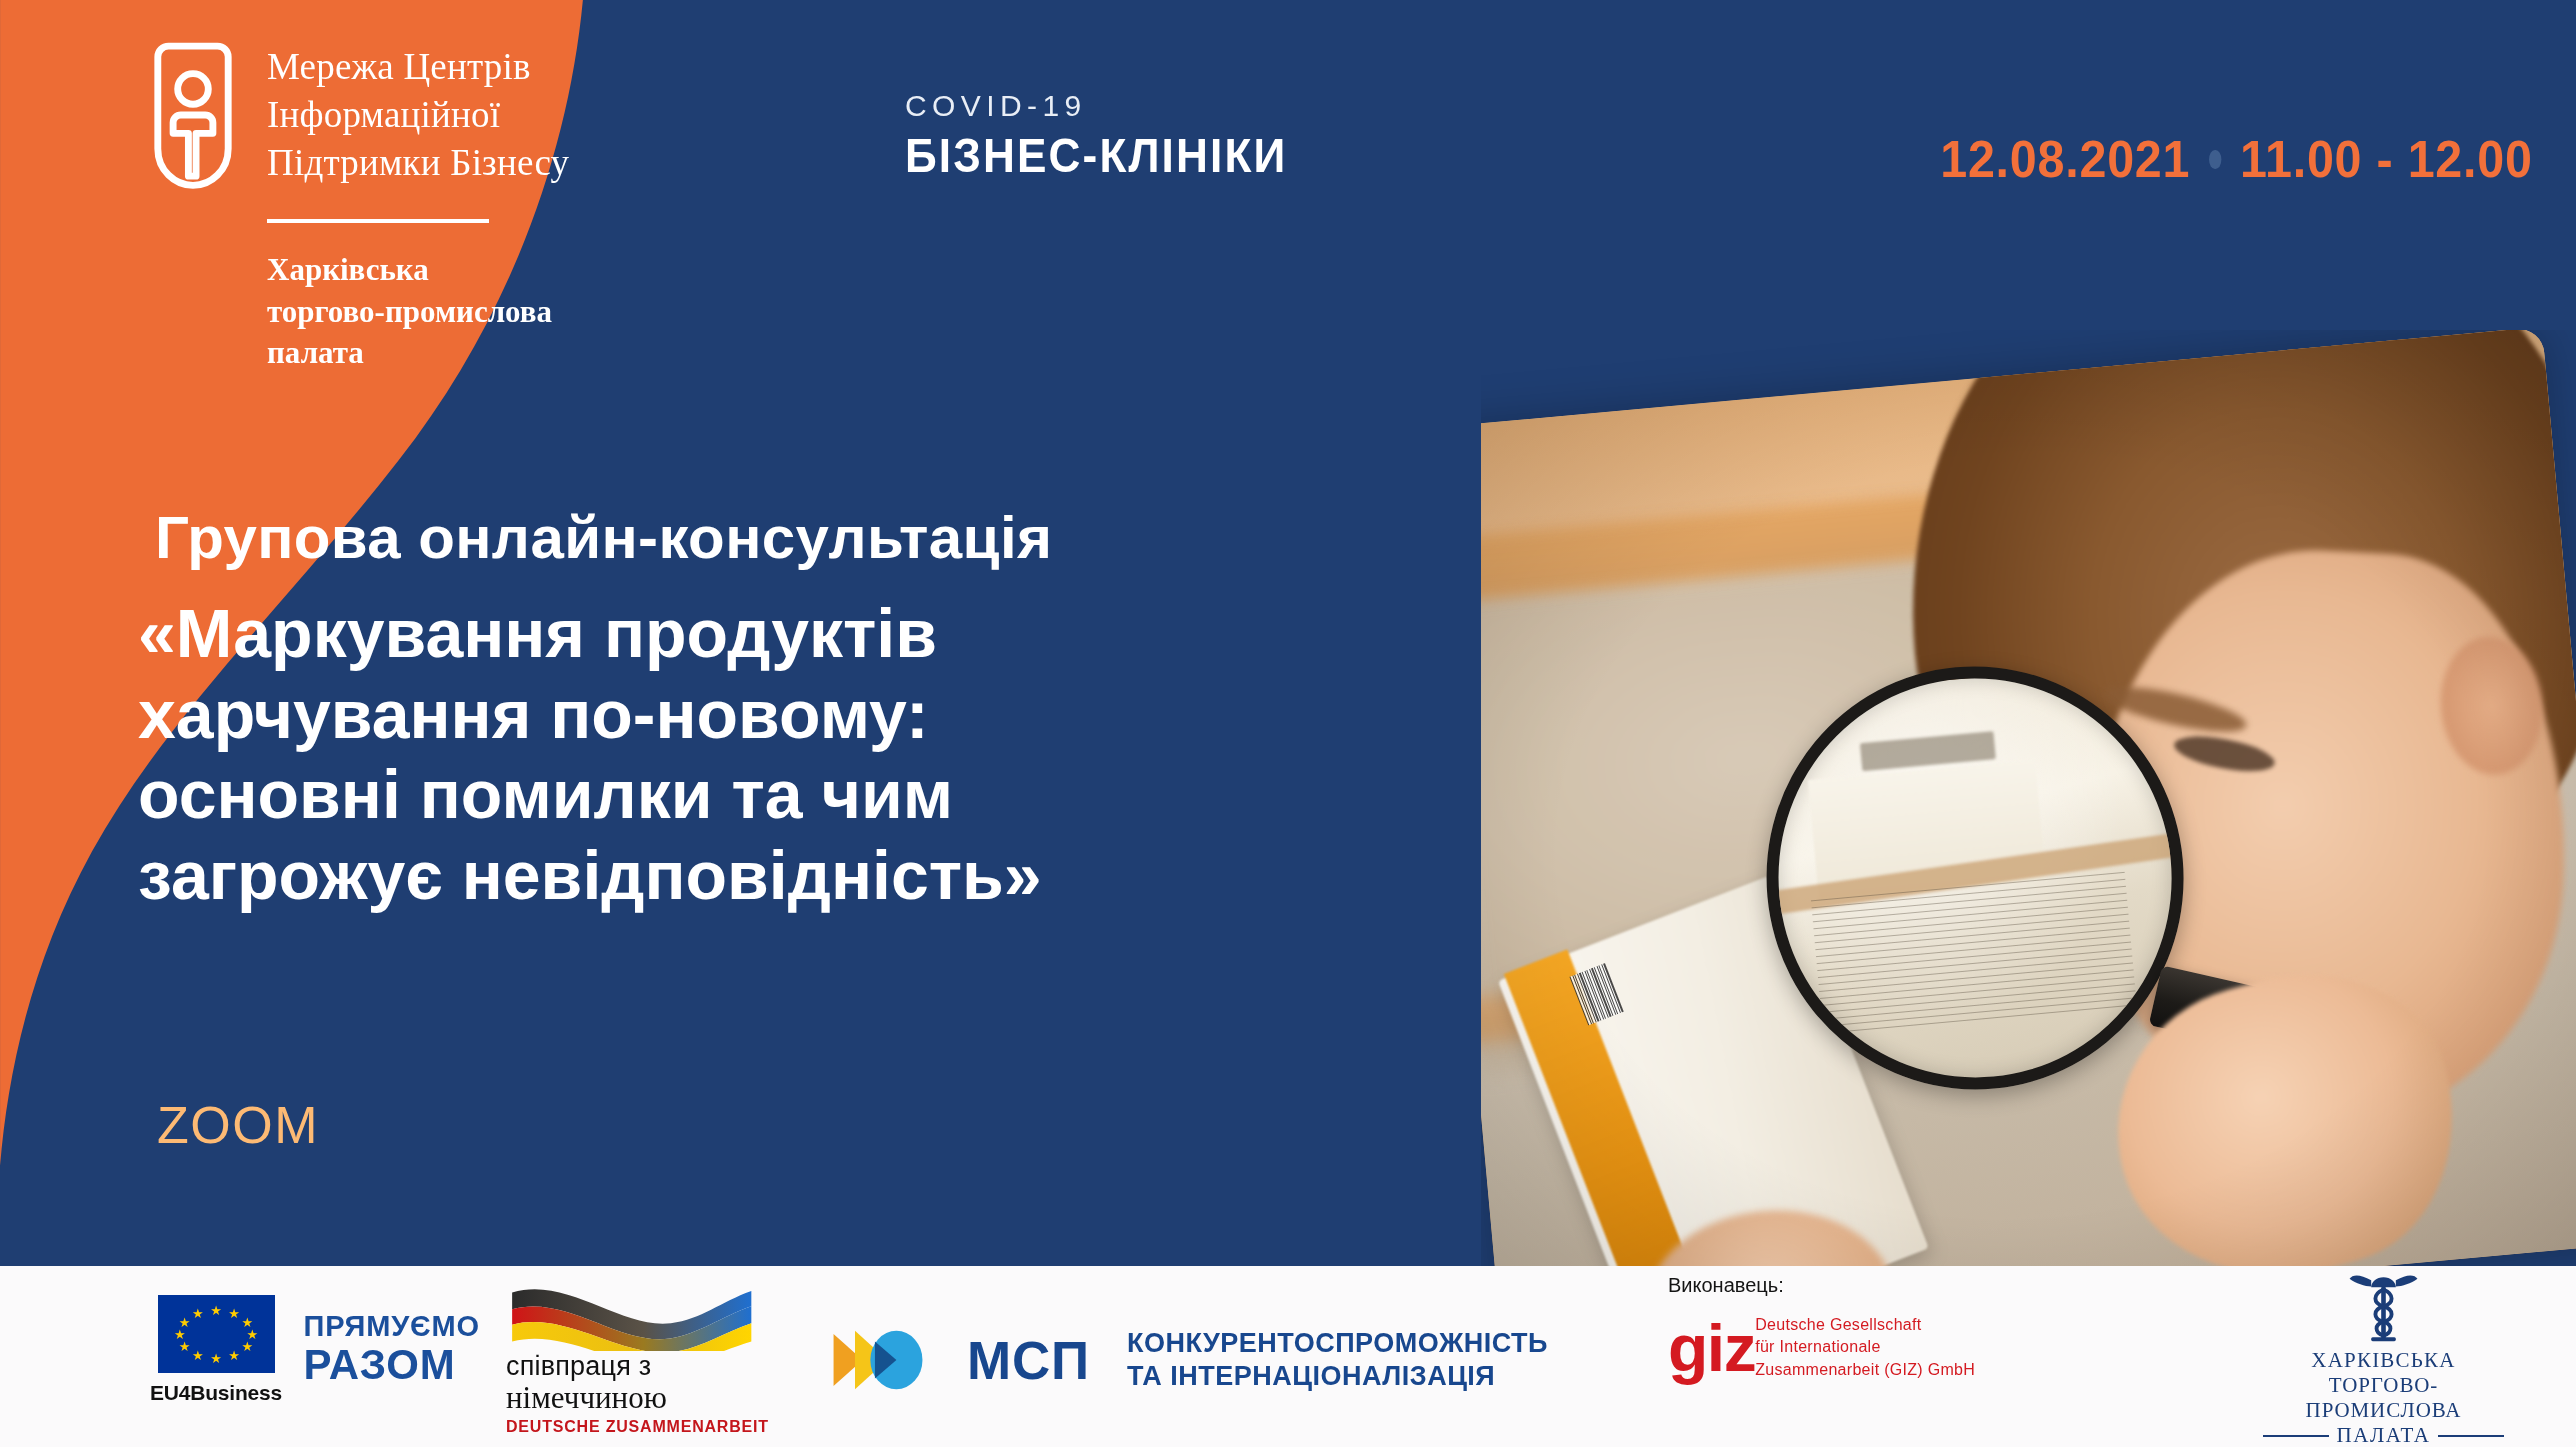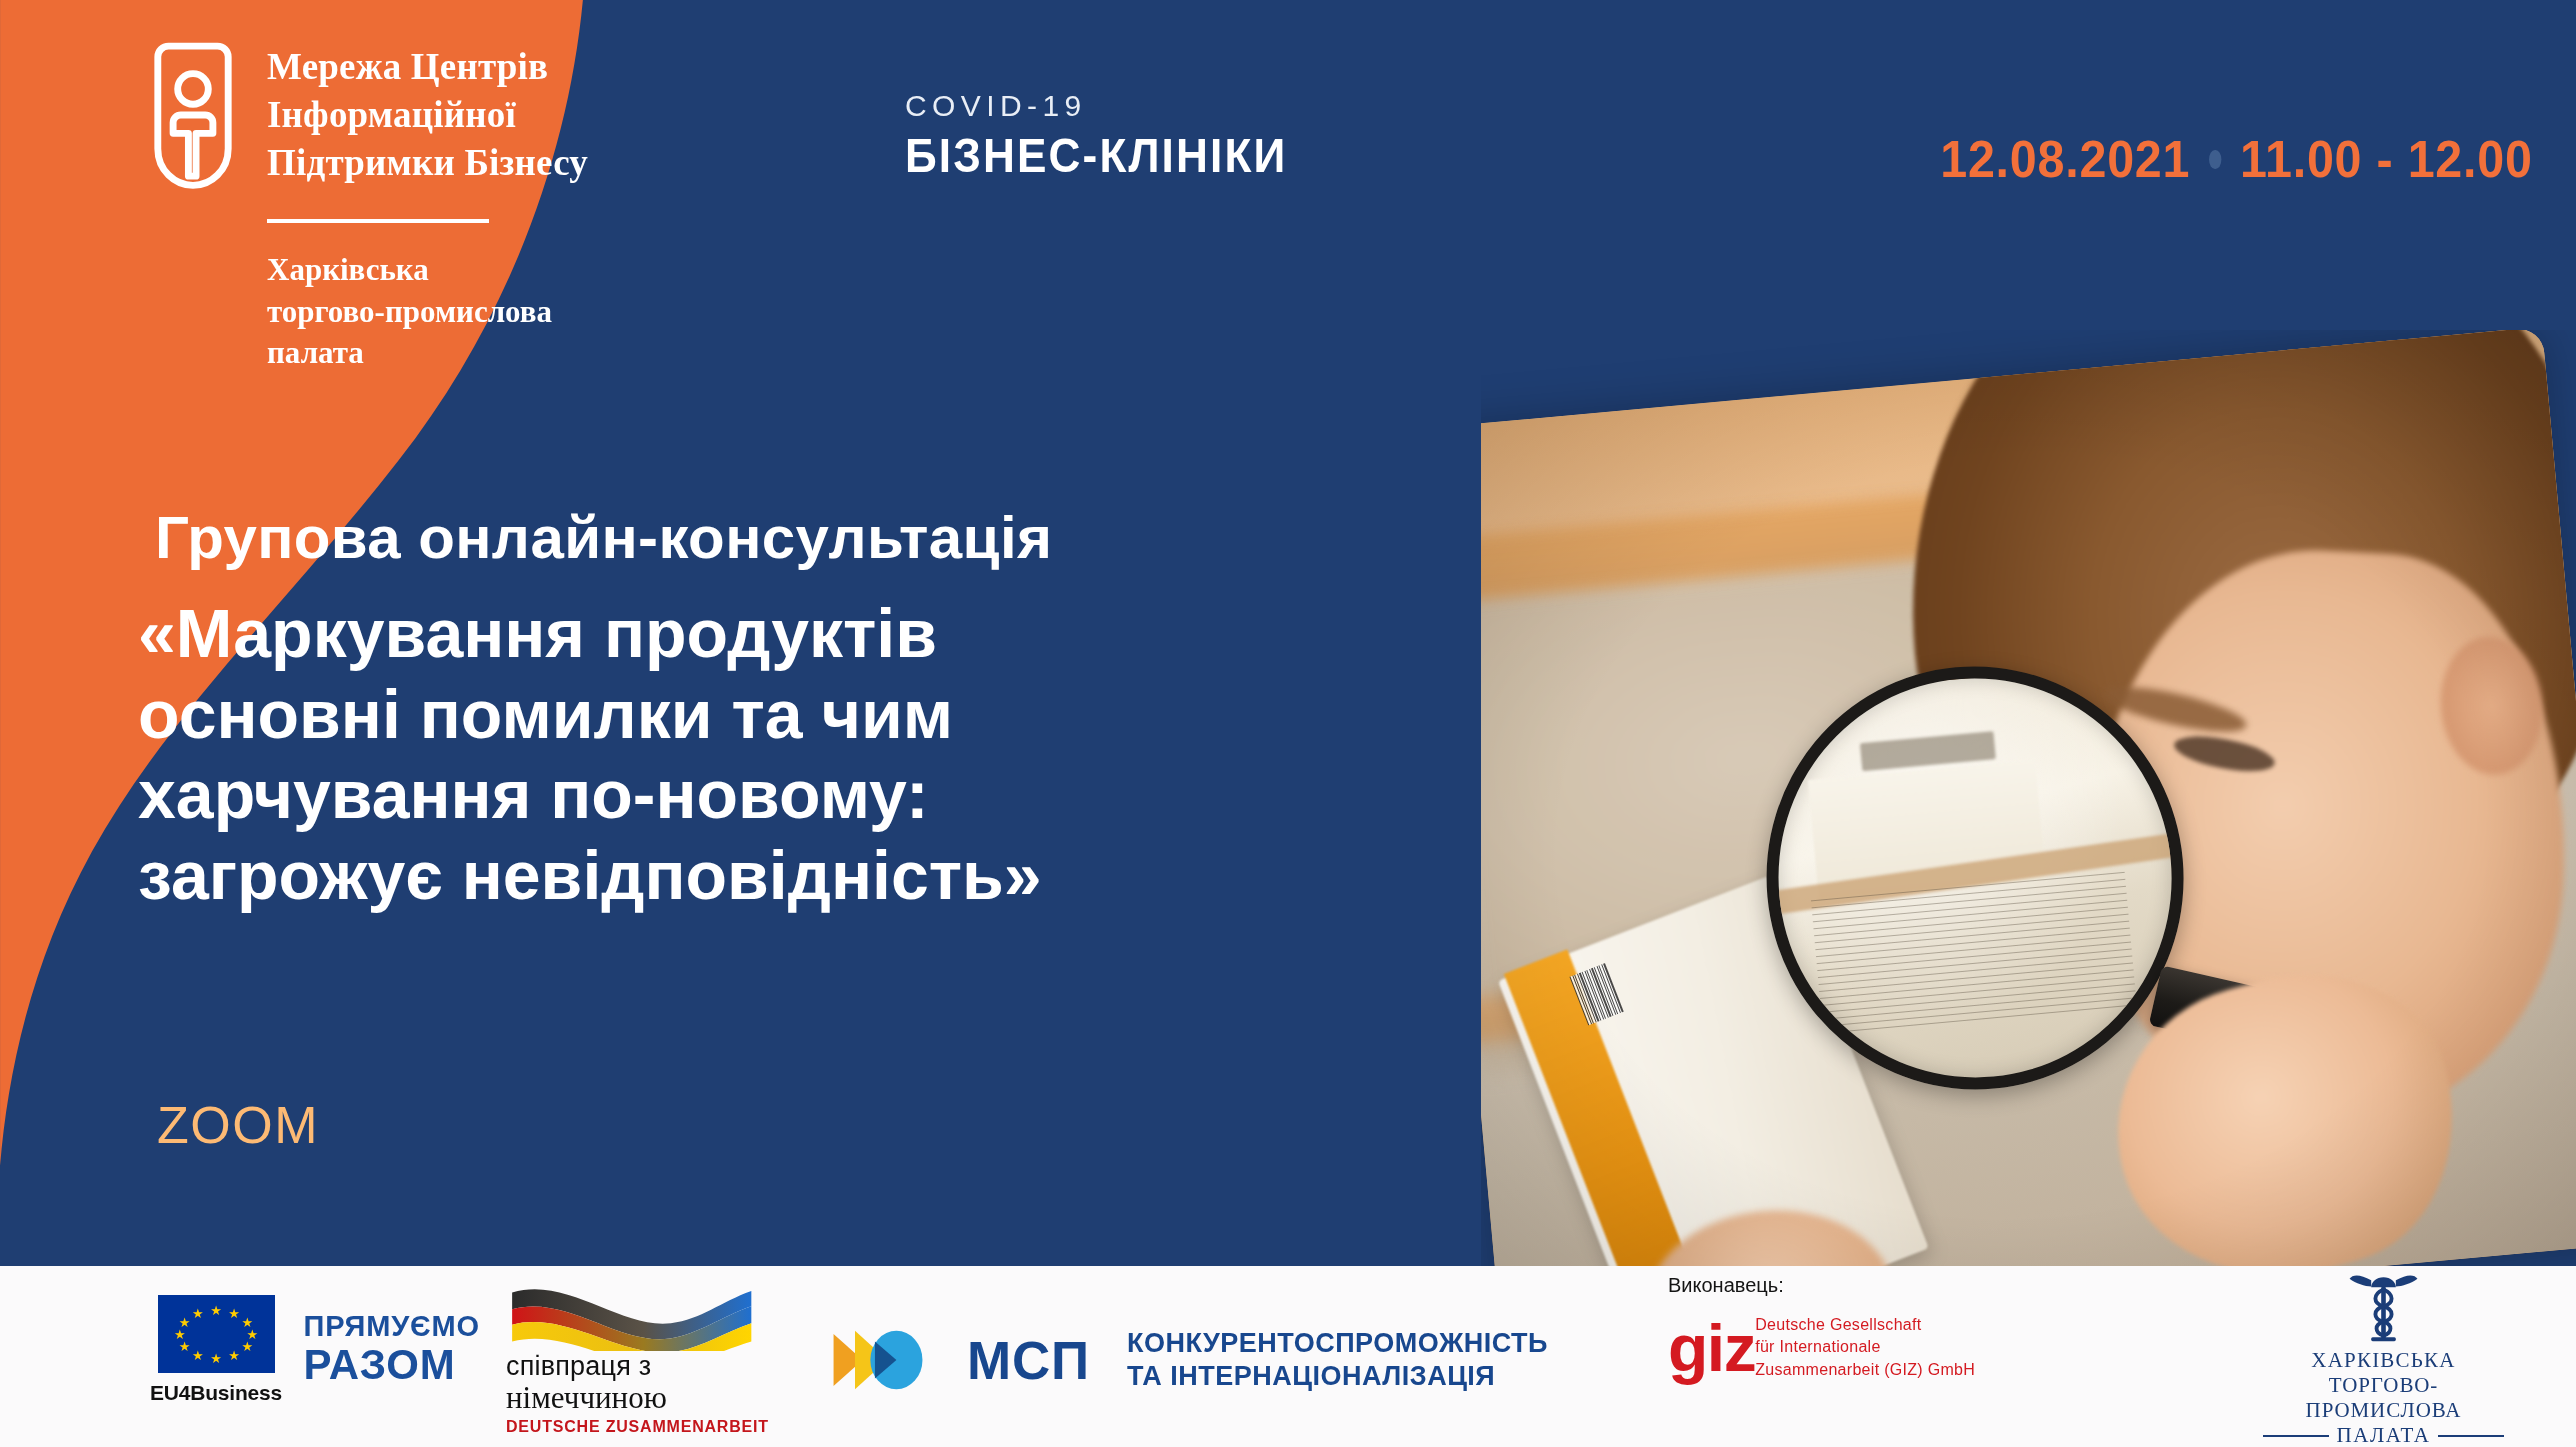--- a/index.html
+++ b/index.html
@@ -15,21 +15,21 @@
   
   .blob{position:absolute;left:0;top:0;width:767px;height:1273px;overflow:hidden;pointer-events:none;}
   .blob svg{display:block;}
 
   
   .brand{position:absolute;left:150px;top:40px;display:flex;gap:31px;align-items:flex-start;}
   .brand-mark{width:86px;height:153px;flex:0 0 auto;}
   .brand-text{padding-top:3.1px;}
   .brand-line{
     font-family:"Liberation Serif", serif;
-    font-weight:700;color:#ffffff;font-size:37px;line-height:1.30;
+    font-weight:400;color:#ffffff;font-size:37px;line-height:1.30;
     letter-spacing:0.2px;white-space:nowrap;
   }
   .brand-rule{width:222px;height:3.8px;background:#ffffff;margin:32px 0 26px 0;}
   .brand-sub{
     font-family:"Liberation Serif", serif;
     font-weight:700;color:#ffffff;font-size:31px;line-height:1.34;white-space:nowrap;
   }
 
   
   .kicker{position:absolute;left:905px;top:91px;}
@@ -298,22 +298,22 @@
   <div class="datetime">
     <span>12.08.2021</span>
     <span class="dt-dot"></span>
     <span>11.00 - 12.00</span>
   </div>
 
   <div class="headline">
     <div class="eyebrow">Групова онлайн-консультація</div>
     <div class="title">
       <div>«Маркування продуктів</div>
+      <div>харчування по-новому:</div>
       <div>основні помилки та чим</div>
-      <div>харчування по-новому:</div>
       <div>загрожує невідповідність»</div>
     </div>
   </div>
 
   <div class="zoomlogo">ZOOM</div>
 
   <div class="photo-wrap">
     <div class="photo">
       <div class="ph-layer ph-bg"></div>
       <div class="ph-wall"></div>

